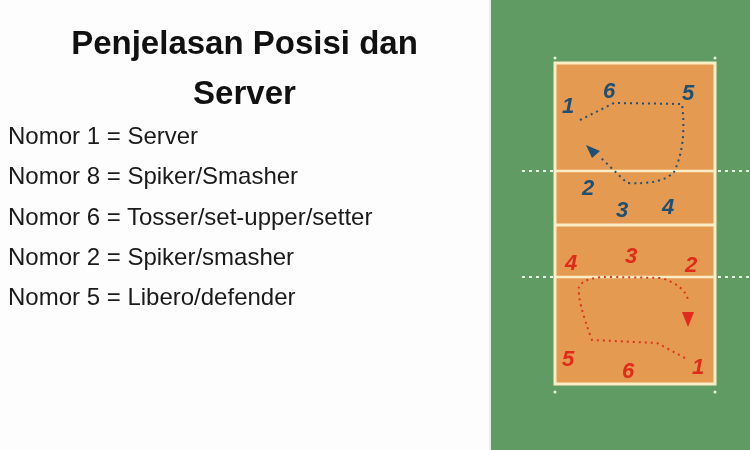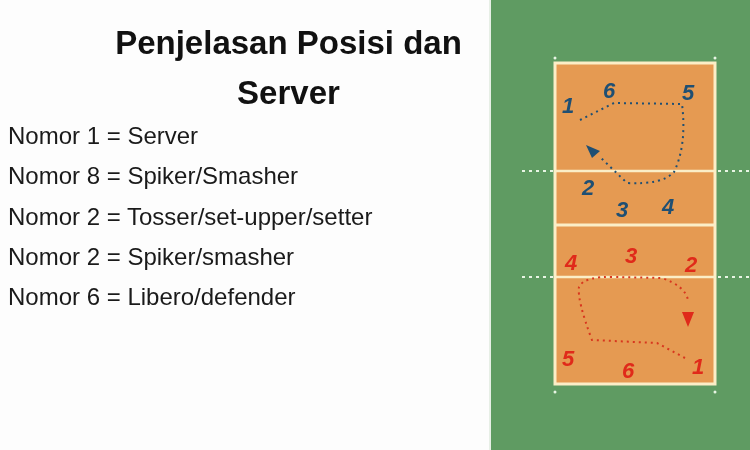--- a/index.html
+++ b/index.html
@@ -1,38 +1,38 @@
 <!DOCTYPE html>
 <html><head>
   <meta charset="utf-8">
   <style>
     html, body { margin:0; padding:0; }
     body { width:750px; height:450px; overflow:hidden; background:#ffffff; position:relative; font-family:"Liberation Sans", sans-serif; }
     .left { position:absolute; left:0; top:0; width:489px; height:450px; background:#fdfdfd; }
-    .title { position:absolute; left:0; top:18px; width:489px; text-align:center; font-weight:bold; font-size:33px; line-height:50px; color:#111;margin-left:44px; }
+    .title { position:absolute; left:0; top:18px; width:489px; text-align:center; font-weight:bold; font-size:33px; line-height:50px; color:#111; }
     .title .l2 { display:block; }
     .list { position:absolute; left:8px; top:116px; }
     .item { font-size:24px; line-height:40.3px; color:#1a1a1a; white-space:nowrap; }
     .right { position:absolute; left:489px; top:0; width:261px; height:450px; background:#5f9b62; border-left:2px solid #e7efe6; box-sizing:border-box; }
     svg { position:absolute; left:0; top:0; }
   </style>
 </head>
 <body>
 
 <div class="left">
   <div class="title">
     <span class="l2">Penjelasan Posisi dan</span>
     <span class="l2">Server</span>
   </div>
   <div class="list">
     <div class="item">Nomor 1 = Server</div>
     <div class="item">Nomor 8 = Spiker/Smasher</div>
-    <div class="item">Nomor 2 = Tosser/set-upper/setter</div>
+    <div class="item">Nomor 6 = Tosser/set-upper/setter</div>
     <div class="item">Nomor 2 = Spiker/smasher</div>
-    <div class="item">Nomor 6 = Libero/defender</div>
+    <div class="item">Nomor 5 = Libero/defender</div>
   </div>
 </div>
 
 <div class="right">
   <svg width="261" height="450" viewBox="489 0 261 450">
 
     <rect x="553" y="63" width="160" height="321" fill="#e59a52" stroke="#fbeec7" stroke-width="3"></rect>
 
     <line x1="553" y1="171" x2="713" y2="171" stroke="#fbeec7" stroke-width="2.5"></line>
     <line x1="553" y1="225" x2="713" y2="225" stroke="#fbeec7" stroke-width="3"></line>

